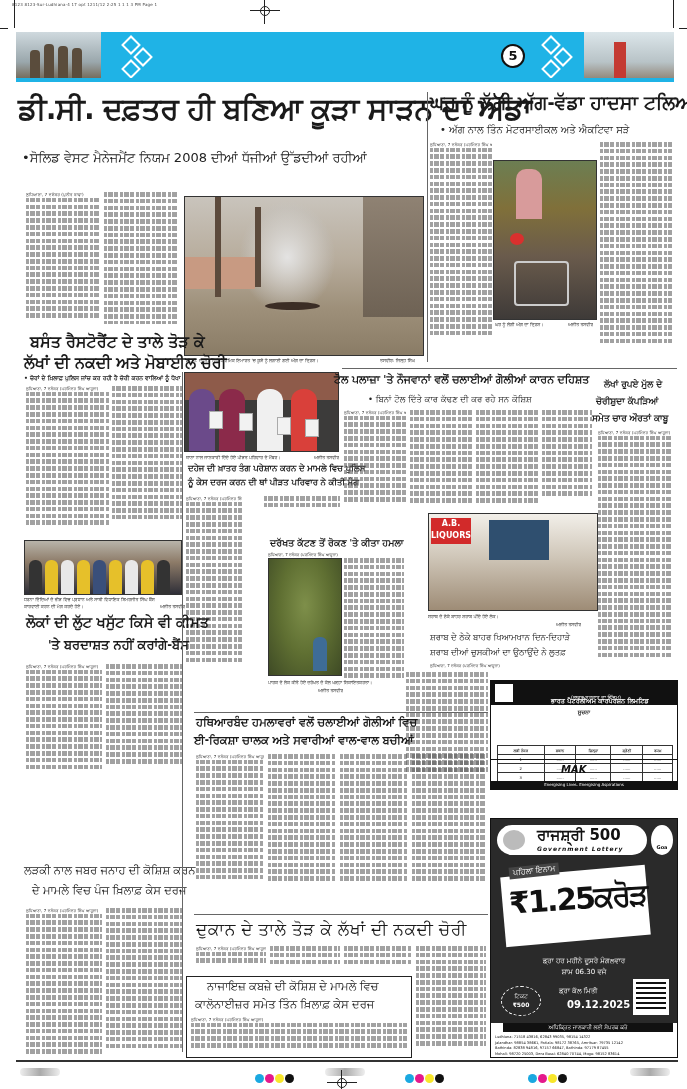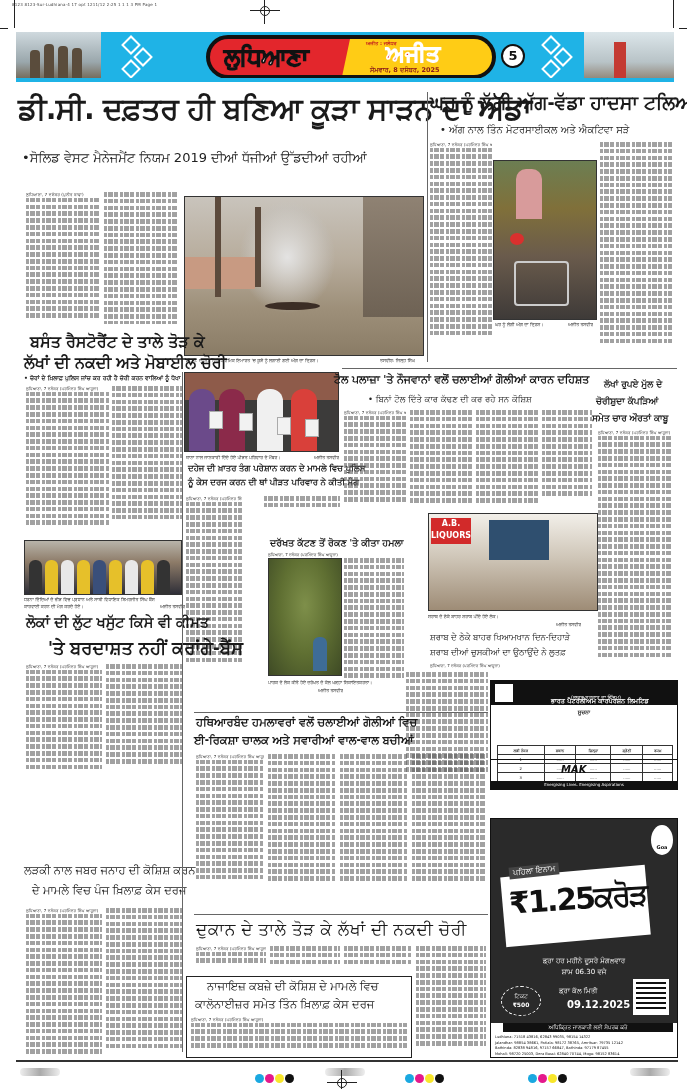--- a/index.html
+++ b/index.html
@@ -125,41 +125,33 @@
     <span class="fig" style="left:14px;height:28px;"></span>
     <span class="fig" style="left:28px;height:34px;"></span>
     <span class="fig" style="left:42px;height:32px;"></span>
     <span class="fig" style="left:56px;height:30px;"></span>
   </div>
   <div class="abs mast-pattern" style="left:100px;">
     <span style="left:8px;top:6px;"></span>
       <span style="left:20px;top:18px;"></span>
       <span style="left:8px;top:30px;"></span>
   </div>
-  <div class="abs mast-oval">
-    <div class="abs mast-red"></div>
-    <div class="abs mast-yellow"></div>
-    <div class="abs mast-city">ਲੁਧਿਆਣਾ</div>
-    <div class="abs mast-pre">ਅਜੀਤ : ਜਲੰਧਰ</div>
-    <div class="abs mast-brand">ਅਜੀਤ</div>
-    <div class="abs mast-date">ਸੋਮਵਾਰ, 8 ਦਸੰਬਰ, 2025</div>
-  </div>
   <div class="abs mast-page">5</div>
   <div class="abs mast-pattern" style="left:520px;">
     <span style="left:8px;top:6px;"></span>
       <span style="left:20px;top:18px;"></span>
       <span style="left:8px;top:30px;"></span>
   </div>
   <div class="abs mast-photo-right">
     <span class="tower"></span>
   </div>
 </div>
 
 <div class="abs headline" style="left:18px;top:92px;font-size:30px;letter-spacing:-0.5px;">ਡੀ.ਸੀ. ਦਫ਼ਤਰ ਹੀ ਬਣਿਆ ਕੂੜਾ ਸਾੜਨ ਦਾ ਅੱਡਾ</div>
-<div class="abs kicker" style="left:22px;top:150px;font-size:13px;">•ਸੋਲਿਡ ਵੇਸਟ ਮੈਨੇਜਮੈਂਟ ਨਿਯਮ 2019 ਦੀਆਂ ਧੱਜੀਆਂ ਉੱਡਦੀਆਂ ਰਹੀਆਂ</div>
+<div class="abs kicker" style="left:22px;top:150px;font-size:13px;">•ਸੋਲਿਡ ਵੇਸਟ ਮੈਨੇਜਮੈਂਟ ਨਿਯਮ 2008 ਦੀਆਂ ਧੱਜੀਆਂ ਉੱਡਦੀਆਂ ਰਹੀਆਂ</div>
 
 <div class="abs bodycol" style="left:26px;top:192px;width:74px;height:132px;">
   <span class="caption" style="display:block;font-size:4.2px;">ਲੁਧਿਆਣਾ, 7 ਦਸੰਬਰ (ਪੁਨੀਤ ਬਾਵਾ)</span>
   <span class="line"></span>
     <span class="line"></span>
     <span class="line"></span>
     <span class="line"></span>
     <span class="line"></span>
     <span class="line"></span>
     <span class="line"></span>
@@ -489,21 +481,21 @@
   <span class="g" style="left:68px;background:#3a4f7a;"></span>
   <span class="g" style="left:84px;background:#e6c02a;"></span>
   <span class="g" style="left:100px;background:#e8e8e8;"></span>
   <span class="g" style="left:116px;background:#e6c02a;"></span>
   <span class="g" style="left:132px;background:#333;"></span>
 </div>
 <div class="abs caption" style="left:24px;top:597px;width:158px;">ਧਰਨਾ ਦਿੰਦਿਆਂ ਦੇ ਭੀੜ ਵਿਚ ਪ੍ਰਧਾਨ ਅਤੇ ਸਾਥੀ ਵਿਧਾਇਕ ਸਿਮਰਜੀਤ ਸਿੰਘ ਬੈਂਸ</div>
 <div class="abs caption" style="left:24px;top:604px;width:110px;">ਕਾਰਵਾਈ ਕਰਨ ਦੀ ਮੰਗ ਕਰਦੇ ਹੋਏ।</div>
 <div class="abs caption" style="left:160px;top:604px;">ਅਜੀਤ ਤਸਵੀਰ</div>
 <div class="abs headline" style="left:26px;top:615px;font-size:14.5px;">ਲੋਕਾਂ ਦੀ ਲੁੱਟ ਖਸੁੱਟ ਕਿਸੇ ਵੀ ਕੀਮਤ</div>
-<div class="abs headline" style="left:48px;top:638px;font-size:18px;">'ਤੇ ਬਰਦਾਸ਼ਤ ਨਹੀਂ ਕਰਾਂਗੇ-ਬੈਂਸ</div>
+<div class="abs headline" style="left:48px;top:638px;font-size:13px;">'ਤੇ ਬਰਦਾਸ਼ਤ ਨਹੀਂ ਕਰਾਂਗੇ-ਬੈਂਸ</div>
 <div class="abs bodycol" style="left:26px;top:664px;width:76px;height:108px;">
   <span class="caption" style="display:block;font-size:4px;">ਲੁਧਿਆਣਾ, 7 ਦਸੰਬਰ (ਪਰਮਿੰਦਰ ਸਿੰਘ ਆਹੂਜਾ)</span>
   <span class="line"></span>
     <span class="line"></span>
     <span class="line"></span>
     <span class="line"></span>
     <span class="line"></span>
     <span class="line"></span>
     <span class="line"></span>
     <span class="line"></span>
@@ -809,20 +801,25 @@
   <div class="abs bodycol" style="left:4px;top:40px;width:216px;height:40px;">
     <span class="caption" style="display:block;font-size:4px;">ਲੁਧਿਆਣਾ, 7 ਦਸੰਬਰ (ਪਰਮਿੰਦਰ ਸਿੰਘ ਆਹੂਜਾ)</span>
     <span class="line"></span>
       <span class="line"></span>
       <span class="line"></span>
       <span class="line"></span>
   </div>
 </div>
 
 <div class="abs ad-lottery" style="left:490px;top:818px;width:188px;height:240px;">
+  <div class="top">
+    <span style="position:absolute;left:6px;top:5px;width:22px;height:20px;border-radius:50%;background:#bbb;"></span>
+    <span class="brand">ਰਾਜਸ਼੍ਰੀ 500</span>
+    <span class="brand-sub">Government Lottery</span>
+  </div>
   <div class="goa">Goa</div>
   <div class="prize-card"></div>
   <div class="prize-label">ਪਹਿਲਾ ਇਨਾਮ</div>
   <div class="prize">₹1.25ਕਰੋੜ</div>
   <div class="draw-every">ਡ੍ਰਾ ਹਰ ਮਹੀਨੇ ਦੂਸਰੇ ਮੰਗਲਵਾਰ</div>
   <div class="draw-time">ਸ਼ਾਮ 06.30 ਵਜੇ</div>
   <div class="ticket">
     <span>ਟਿਕਟ</span><br>
     <span style="font-weight:bold;">₹500</span>
   </div>

